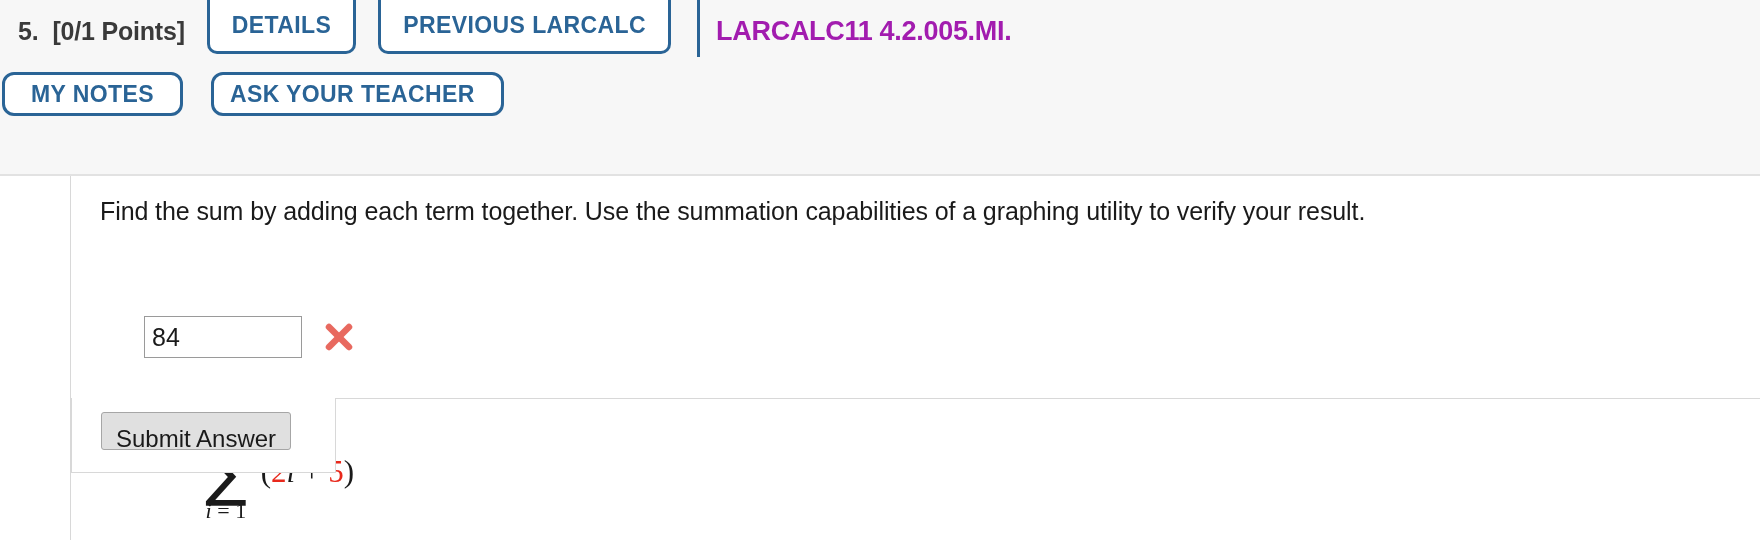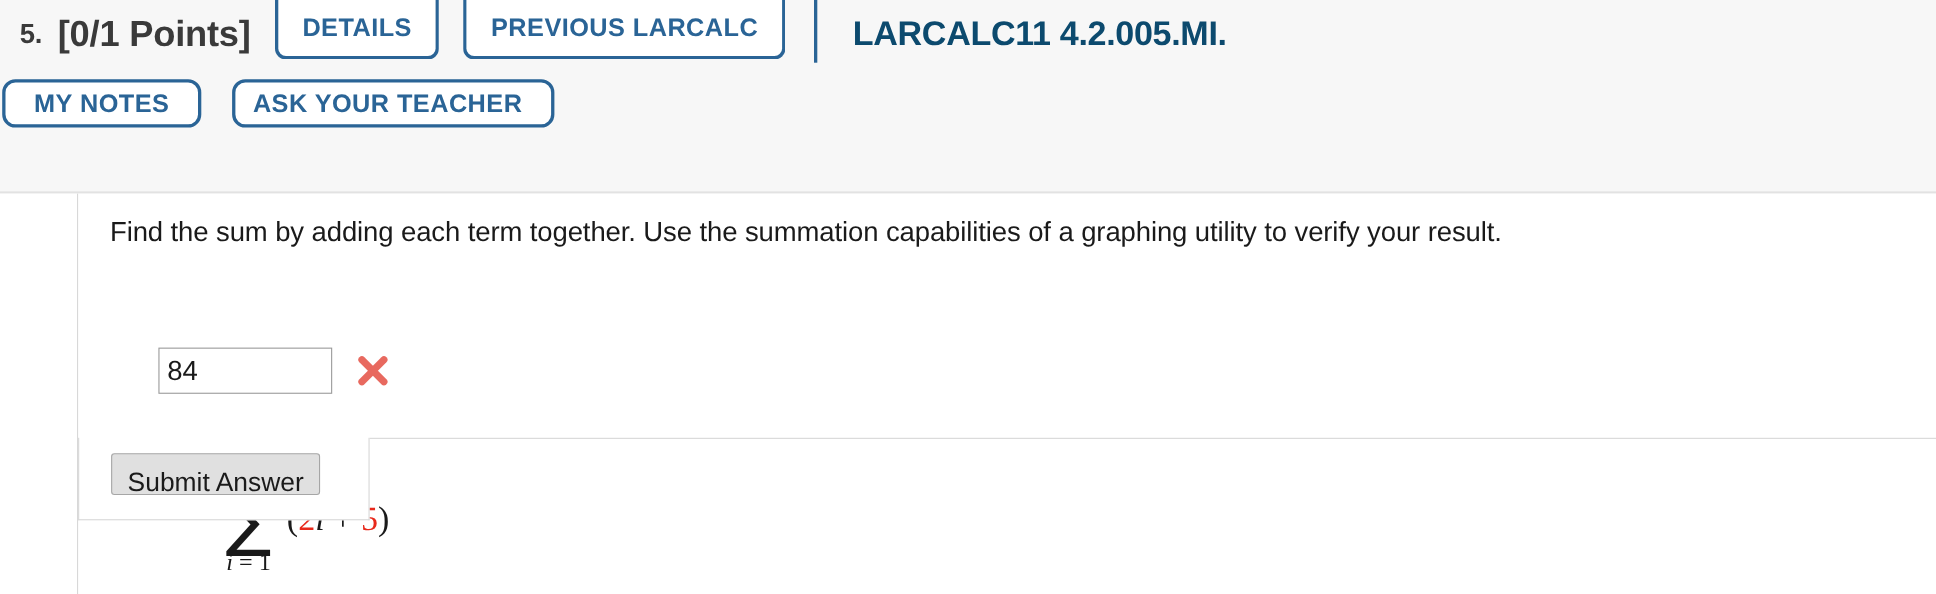--- a/index.html
+++ b/index.html
@@ -47,21 +47,21 @@
     margin-left: 18px;
     font-size: 25px;
     font-weight: bold;
     color: #3a3a3a;
     white-space: nowrap;
     letter-spacing: -0.2px;
   }
 
   .points {
     margin-left: 14px;
-    font-size: 33px;
+    font-size: 25px;
     font-weight: bold;
     color: #3a3a3a;
     white-space: nowrap;
     letter-spacing: -0.2px;
   }
 
   
   .tabbtn {
     margin-left: 22px;
     height: 54px;
@@ -85,24 +85,24 @@
 
   .divider {
     margin-left: 26px;
     width: 3px;
     height: 60px;
     background: #2a6496;
     margin-top: -8px;
   }
 
   .qid {
-    margin-left: 32px;
-    font-size: 31px;
-    font-weight: bold;
-    color: #0c4a6e;
+    margin-left: 16px;
+    font-size: 27px;
+    font-weight: bold;
+    color: #a21caf;
     white-space: nowrap;
     letter-spacing: -0.3px;
   }
 
   .header-row2 {
     position: absolute;
     left: 0;
     top: 72px;
     display: flex;
     align-items: center;

